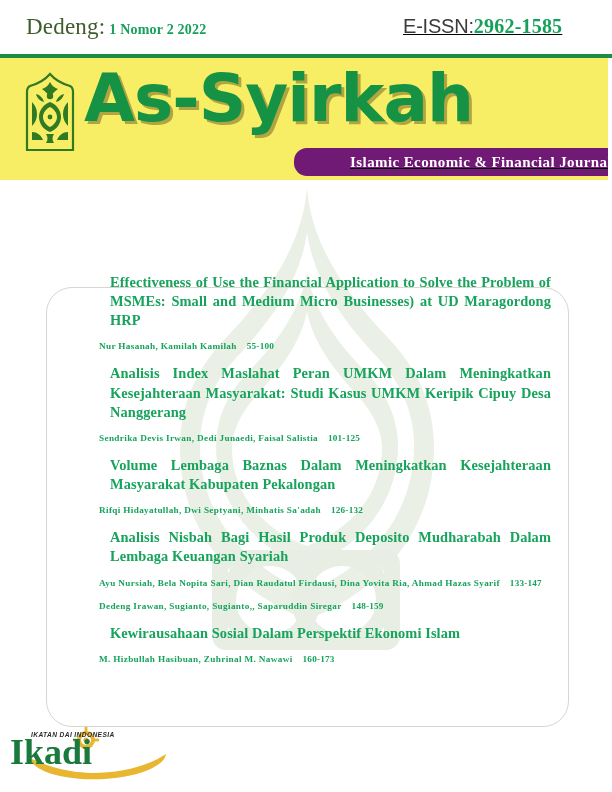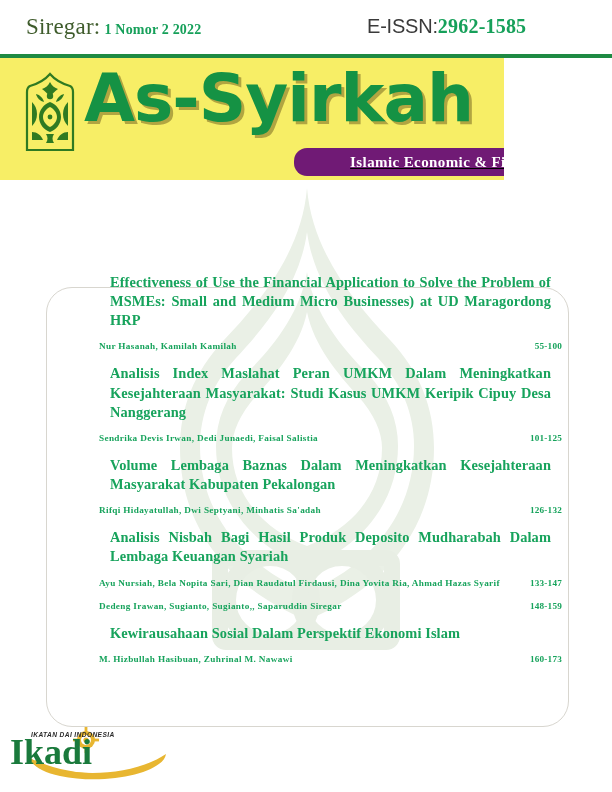--- a/index.html
+++ b/index.html
@@ -43,23 +43,24 @@
   }
   .volume-value {
     font-family: "Liberation Serif", serif;
     font-size: 14px;
     font-weight: bold;
     color: #16a05a;
     letter-spacing: 0.2px;
   }
   .issn-block {
     position: absolute;
-    left: 367px;
+    left: 403px;
     top: 15px;
     white-space: nowrap;
+    text-decoration: underline;
   }
   .issn-label {
     font-family: "Liberation Sans", sans-serif;
     font-size: 20px;
     color: #3a3a3a;
     letter-spacing: -0.2px;
   }
   .issn-value {
     font-family: "Liberation Serif", serif;
     font-size: 20px;
@@ -74,21 +75,21 @@
     left: 0; top: 54px;
     width: 612px;
     height: 4px;
     background: #1e8a43;
   }
 
   
   .masthead {
     position: absolute;
     left: 0; top: 58px;
-    width: 504px;
+    width: 608px;
     height: 122px;
     background: #f7ee66;
     overflow: hidden;
   }
 
   .ornament {
     position: absolute;
     left: 22px;
     top: 14px;
     width: 56px;
@@ -175,21 +176,21 @@
     line-height: 1.33;
     letter-spacing: 0.1px;
     margin: 11px;
   }
   .toc-title.justify-all {
     text-align: justify;
   }
   .toc-meta {
     display: flex;
     align-items: baseline;
-    justify-content: space-between;
+    justify-content: flex-start;
     margin-top: 1px;
   }
   .toc-authors {
     font-family: "Liberation Serif", serif;
     font-size: 9.2px;
     font-weight: bold;
     color: #17a35c;
     letter-spacing: 0.35px;
     white-space: nowrap;
   }
@@ -212,21 +213,21 @@
     height: 68px;
   }
 </style>
 </head>
 <body>
 
 <div class="page">
 
   <div class="header-strip">
     <div class="volume-block">
-      <span class="volume-label">Siregar:</span>
+      <span class="volume-label">Dedeng:</span>
       <span class="volume-value">1 Nomor 2 2022</span>
     </div>
     <div class="issn-block">
       <span class="issn-label">E-ISSN:</span><span class="issn-value">2962-1585</span>
     </div>
   </div>
 
   <div class="green-rule"></div>
 
   <div class="masthead">

